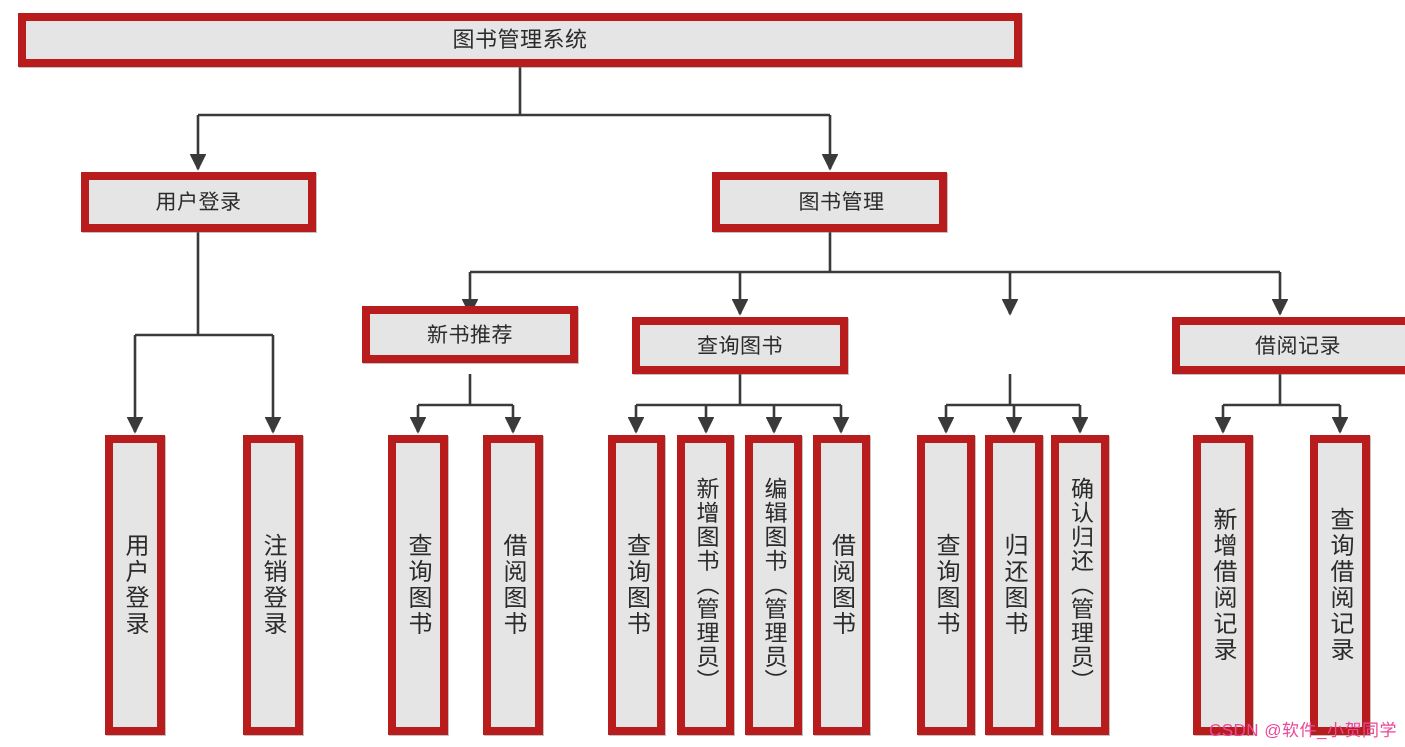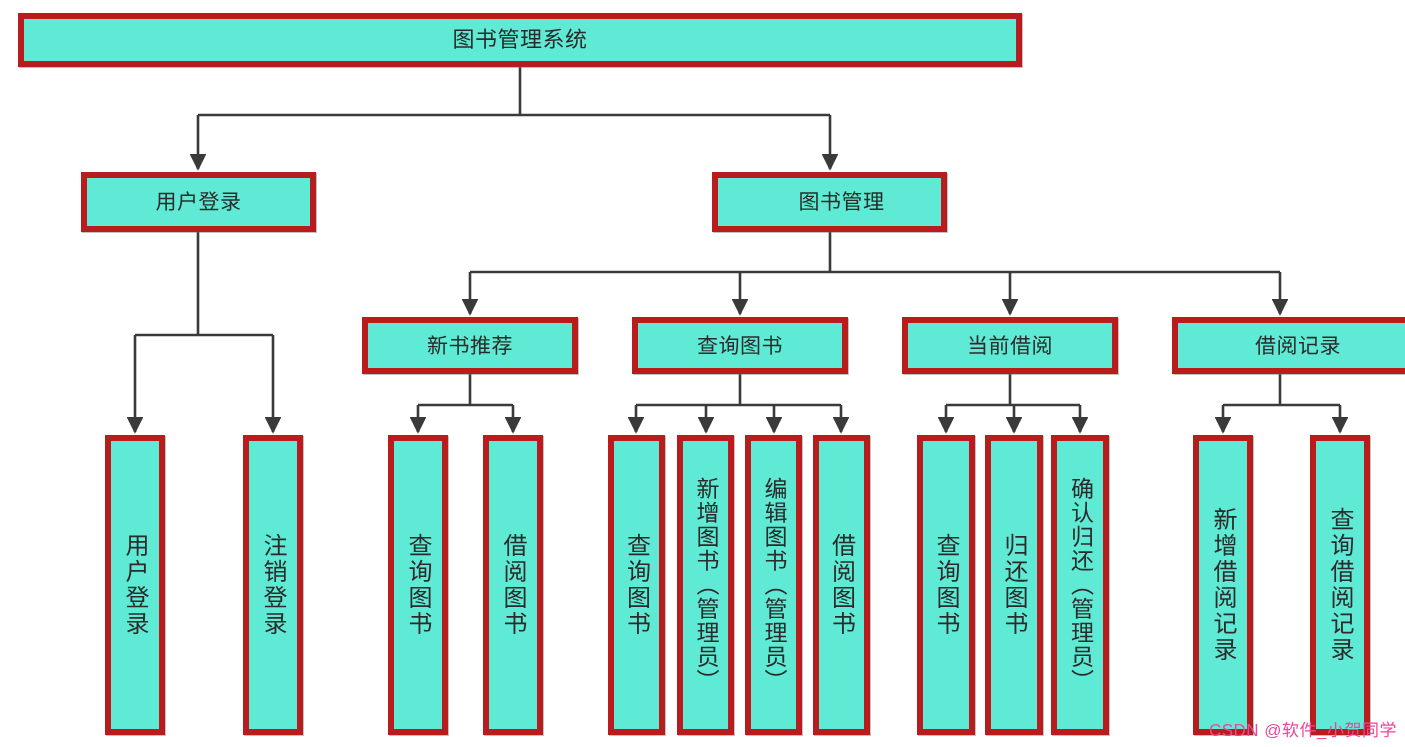--- a/index.html
+++ b/index.html
@@ -22,22 +22,22 @@
     position: absolute;
     left: 0;
     top: 0;
     width: 1405px;
     height: 747px;
     pointer-events: none;
   }
   .node {
     position: absolute;
     box-sizing: border-box;
-    background: #5eead4;
-    border: 6px solid #b91c1c;
+    background: #e5e5e5;
+    border: 8px solid #b91c1c;
     display: flex;
     align-items: center;
     justify-content: center;
     color: #2b2b2b;
     box-shadow: 1px 1px 0 rgba(120,120,120,0.45);
   }
   .node .node-label {
     display: block;
     text-align: center;
     line-height: 1.12;
@@ -140,28 +140,25 @@
     <span class="node-label">图书管理系统</span>
   </div>
 
   <div class="node horiz" style="left:81px; top:172px; width:235px; height:60px;">
     <span class="node-label">用户登录</span>
   </div>
   <div class="node horiz" style="left:712px; top:172px; width:235px; height:60px;padding-left:24px;">
     <span class="node-label">图书管理</span>
   </div>
 
-  <div class="node horiz" style="left:362px; top:317px; width:216px; height:57px;">
+  <div class="node horiz" style="left:362px; top:306px; width:216px; height:57px;">
     <span class="node-label">新书推荐</span>
   </div>
   <div class="node horiz" style="left:632px; top:317px; width:216px; height:57px;">
     <span class="node-label">查询图书</span>
-  </div>
-  <div class="node horiz" style="left:902px; top:317px; width:216px; height:57px;">
-    <span class="node-label">当前借阅</span>
   </div>
   <div class="node horiz" style="left:1172px; top:317px; width:252px; height:57px;">
     <span class="node-label">借阅记录</span>
   </div>
 
   <div class="node vert" style="left:105px; top:435px; width:60px; height:300px;">
     <span class="node-label">用户登录</span>
   </div>
   <div class="node vert" style="left:243px; top:435px; width:60px; height:300px;">
     <span class="node-label">注销登录</span>

